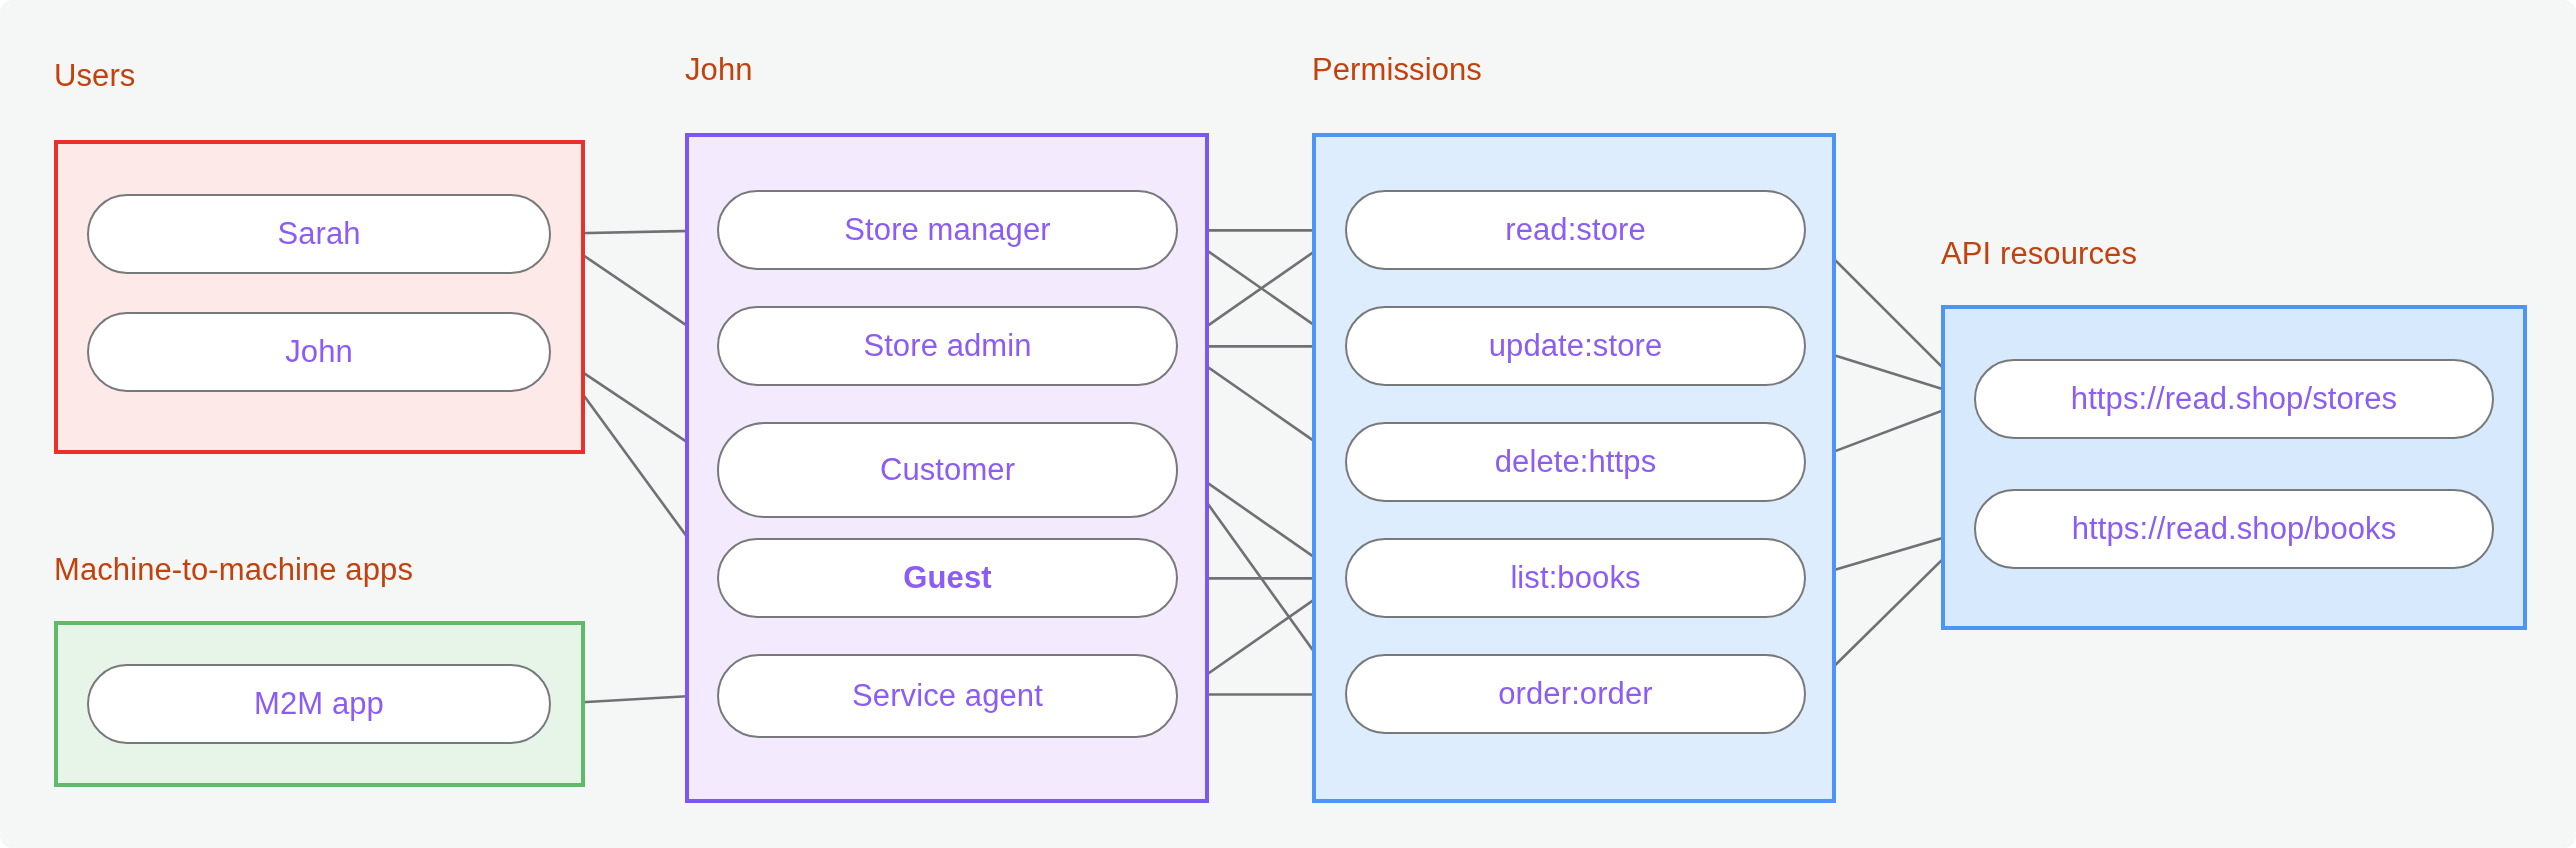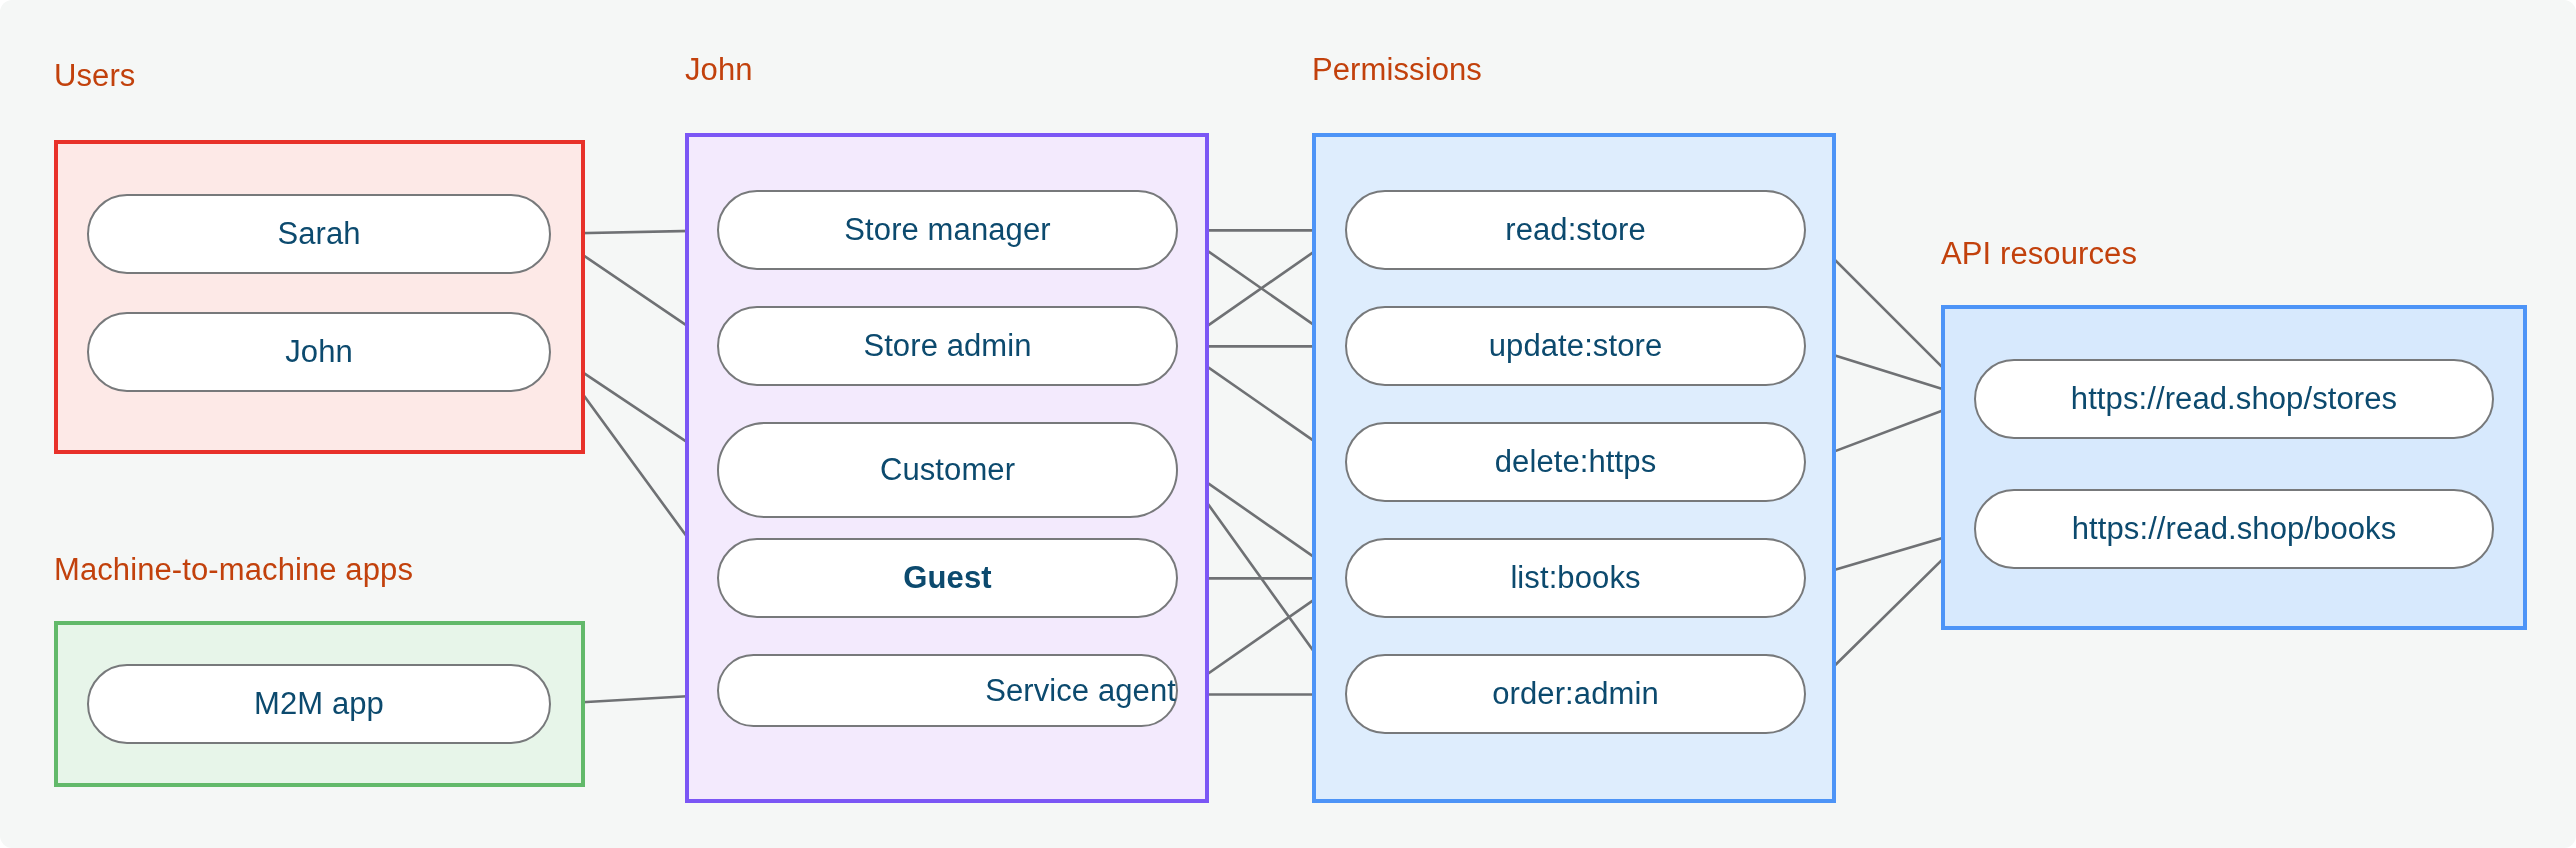--- a/index.html
+++ b/index.html
@@ -47,21 +47,21 @@
     background: #ffffff;
     border: 2.6px solid #77797B;
     border-radius: 872px;
     display: flex;
     align-items: center;
     justify-content: center;
     z-index: 4;
   }
   .node-label {
     font-size: 31px;
-    color: #0c4a6e;
+    color: #8b5cf6;
     white-space: nowrap;
     letter-spacing: 0.1px;
   }
   
   .grp-users   { border-color: #E8312A; background: #FDE9E7; }
   .grp-m2m     { border-color: #62B96A; background: #E7F5E9; }
   .grp-roles   { border-color: #7B56F5; background: #F3EAFD; }
   .grp-perms   { border-color: #4D94F7; background: #DEEDFD; }
   .grp-api     { border-color: #4D94F7; background: #D7E9FD; }
 </style>
@@ -127,40 +127,40 @@
   </div>
   <div class="node" style="left:717px; top:306px; width:461px; height:80px;">
     <span class="node-label">Store admin</span>
   </div>
   <div class="node" style="left:717px; top:422px; width:461px; height:96px;">
     <span class="node-label">Customer</span>
   </div>
   <div class="node" style="left:717px; top:538px; width:461px; height:80px;font-weight:bold;">
     <span class="node-label">Guest</span>
   </div>
-  <div class="node" style="left:717px; top:654px; width:461px; height:73px;justify-content:flex-end;">
+  <div class="node" style="left:717px; top:654px; width:461px; height:84px;">
     <span class="node-label">Service agent</span>
   </div>
 
   <div class="grp-label" style="left:1312px; top:52px;">Permissions</div>
   <div class="grp grp-perms" style="left:1312px; top:133px; width:524px; height:670px;"></div>
   <div class="node" style="left:1345px; top:190px; width:461px; height:80px;">
     <span class="node-label">read:store</span>
   </div>
   <div class="node" style="left:1345px; top:306px; width:461px; height:80px;">
     <span class="node-label">update:store</span>
   </div>
   <div class="node" style="left:1345px; top:422px; width:461px; height:80px;">
     <span class="node-label">delete:https</span>
   </div>
   <div class="node" style="left:1345px; top:538px; width:461px; height:80px;">
     <span class="node-label">list:books</span>
   </div>
   <div class="node" style="left:1345px; top:654px; width:461px; height:80px;">
-    <span class="node-label">order:admin</span>
+    <span class="node-label">order:order</span>
   </div>
 
   <div class="grp-label" style="left:1941px; top:236px;">API resources</div>
   <div class="grp grp-api" style="left:1941px; top:305px; width:586px; height:325px;"></div>
   <div class="node" style="left:1974px; top:359px; width:520px; height:80px;">
     <span class="node-label">https://read.shop/stores</span>
   </div>
   <div class="node" style="left:1974px; top:489px; width:520px; height:80px;">
     <span class="node-label">https://read.shop/books</span>
   </div>

